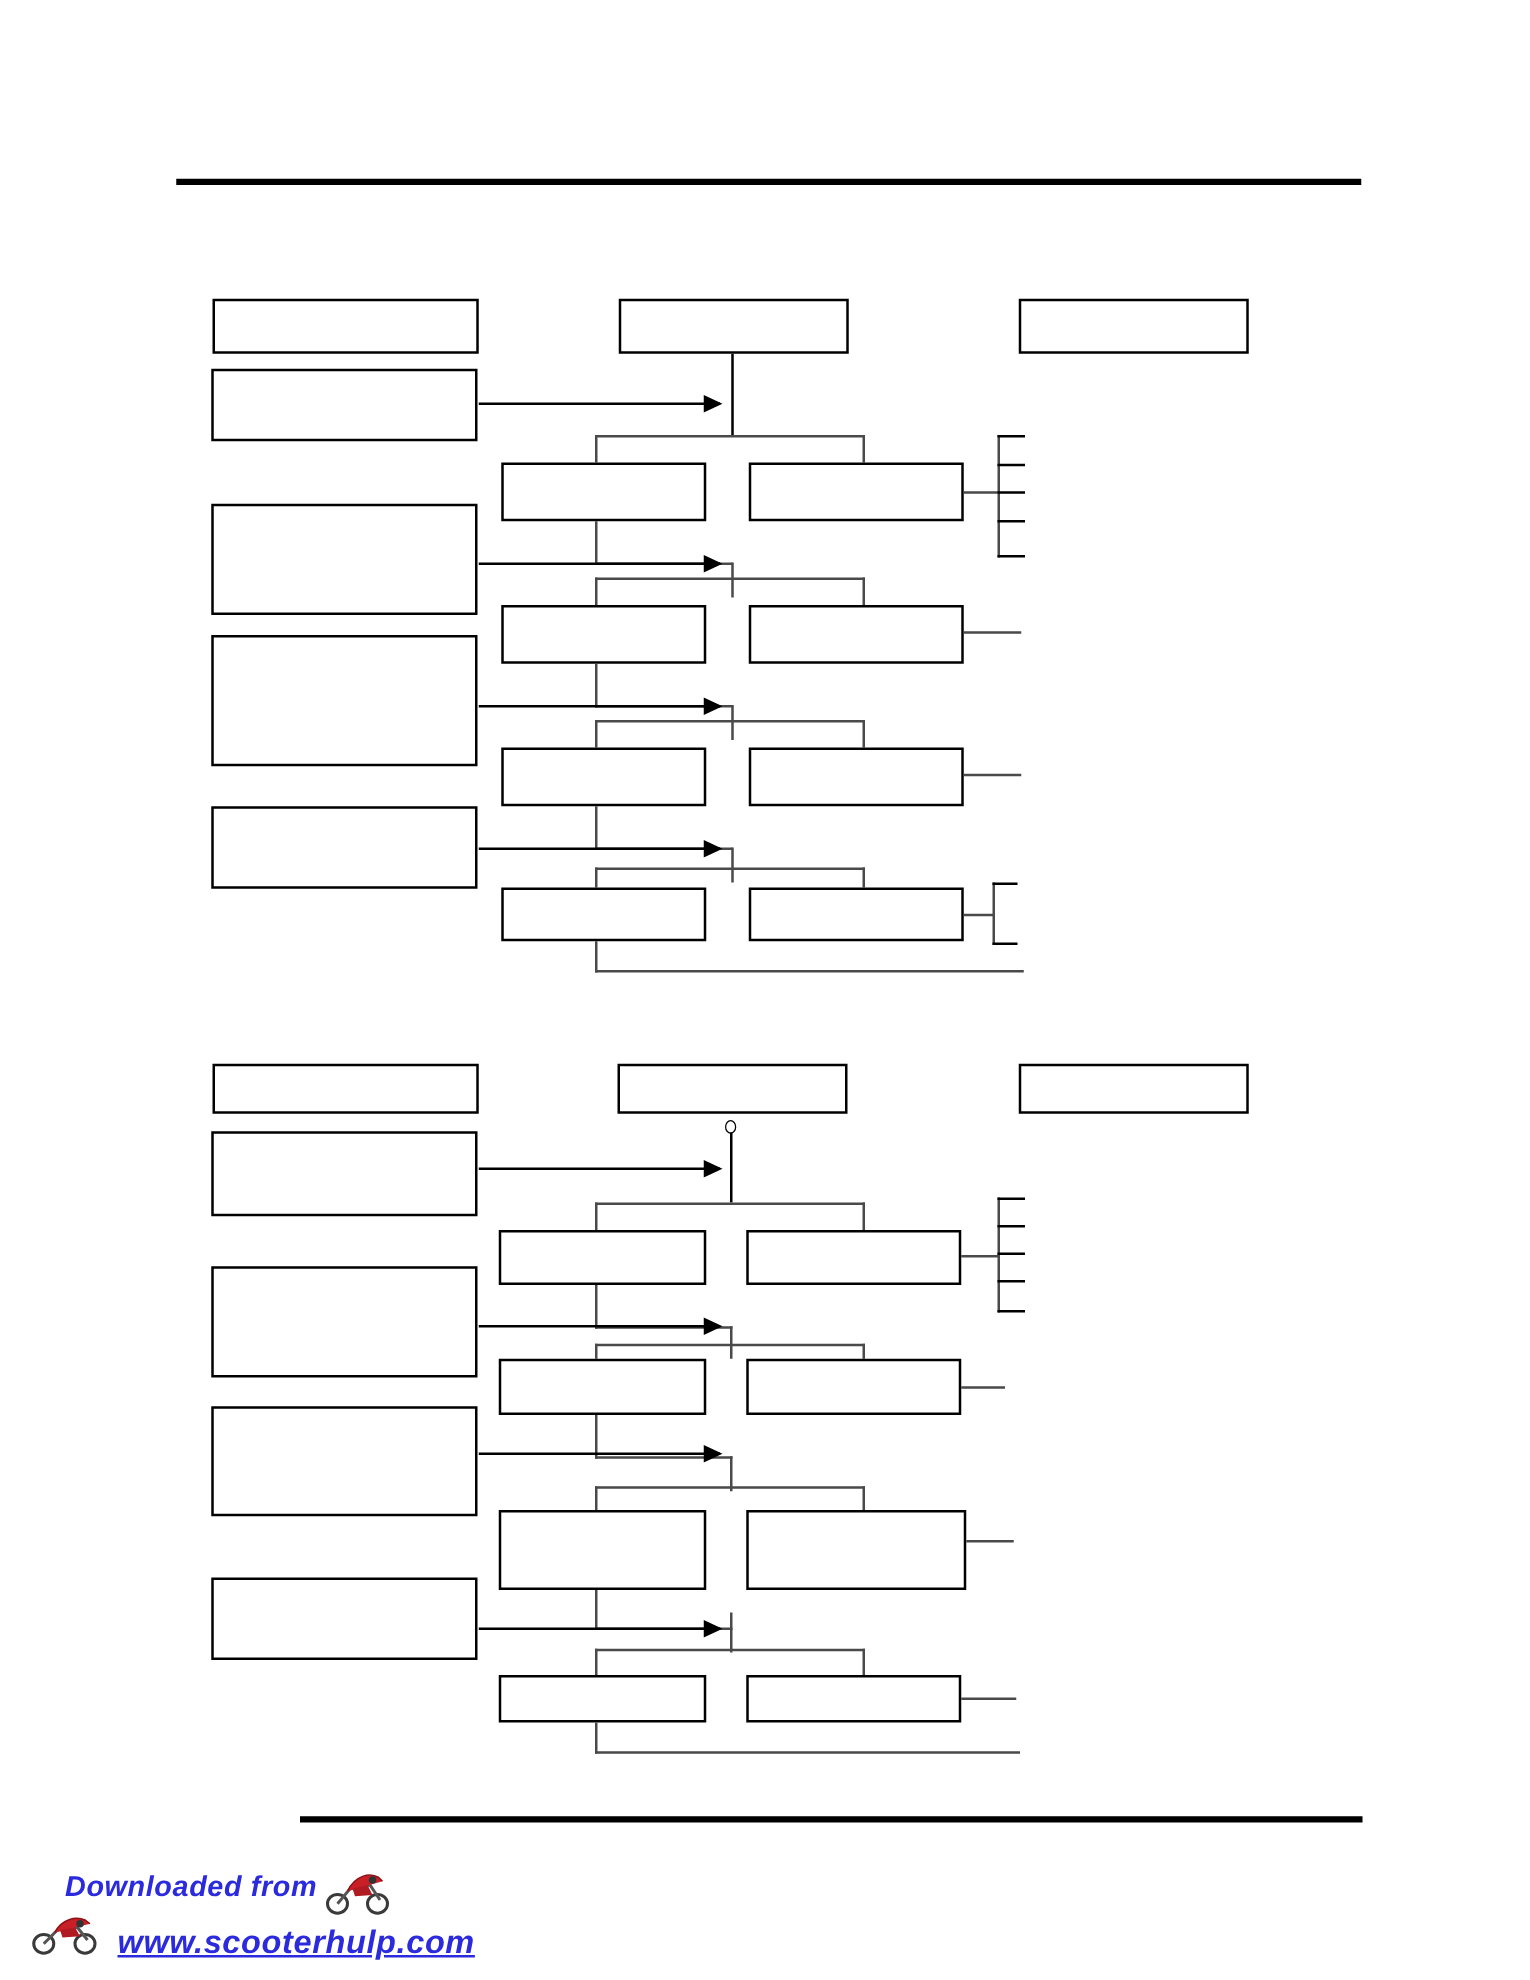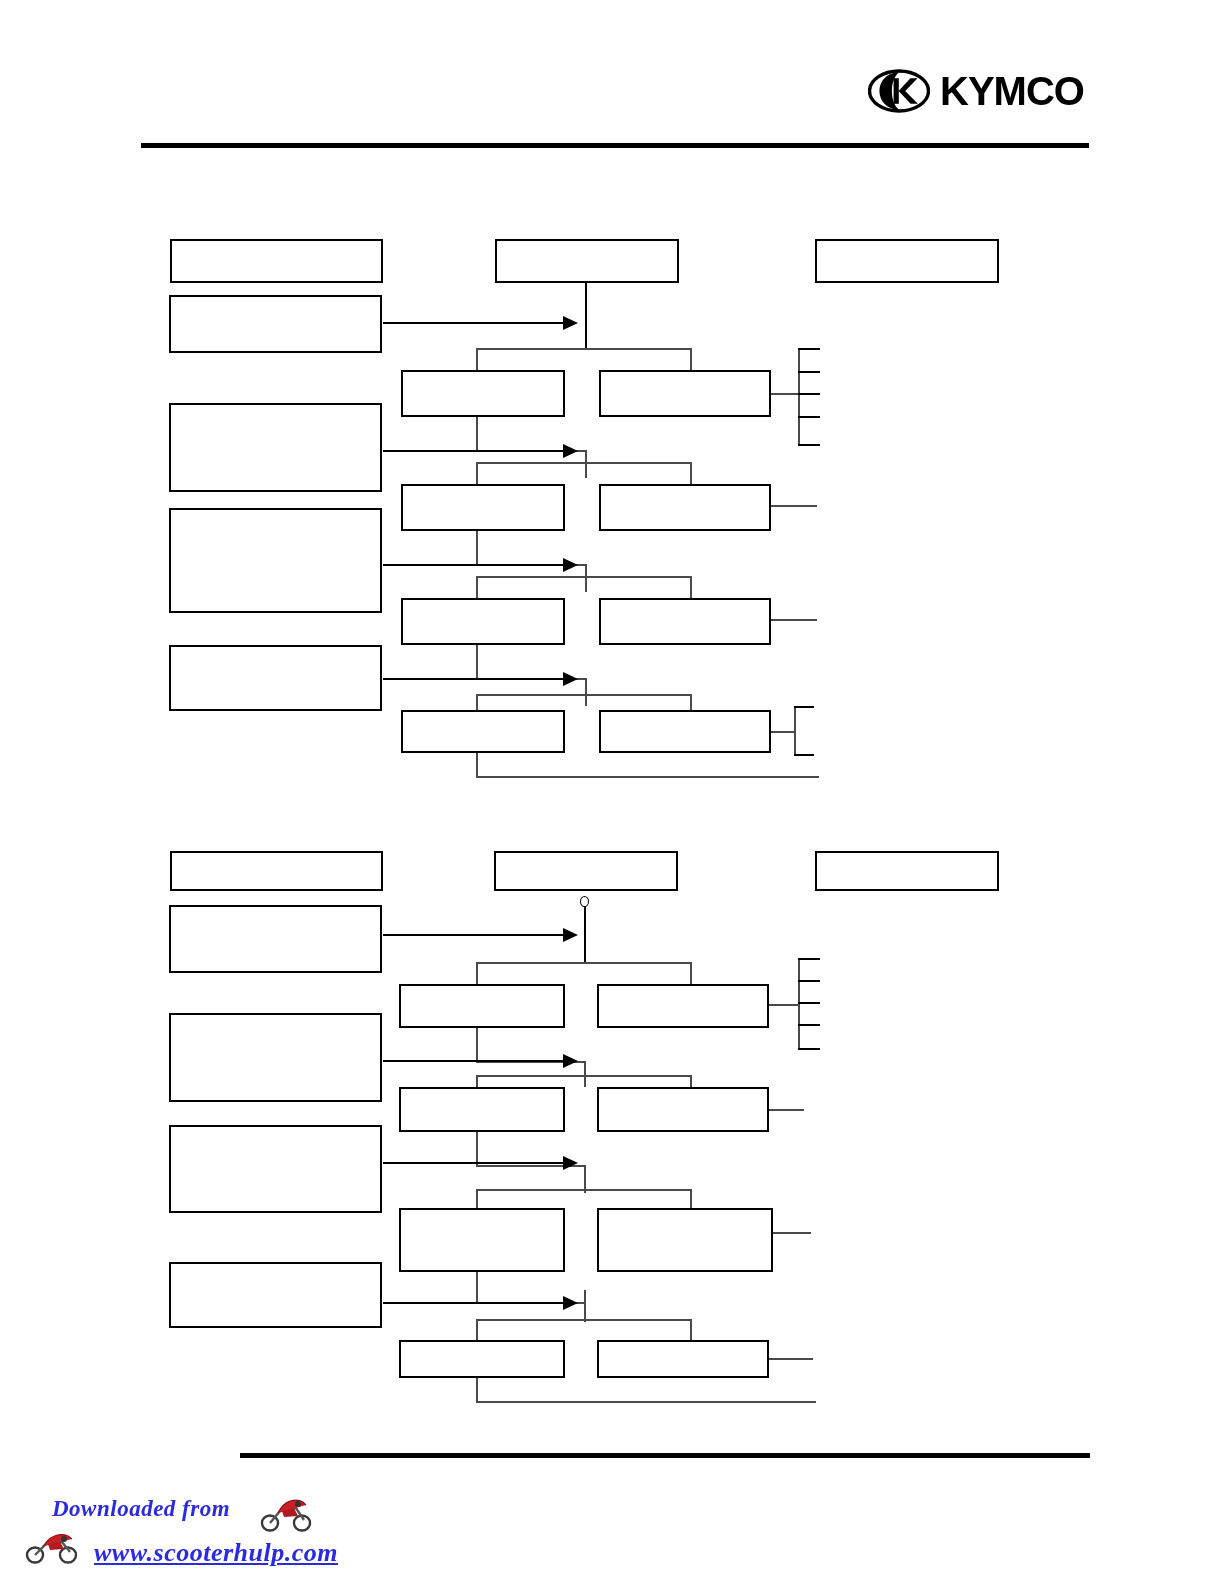--- a/index.html
+++ b/index.html
@@ -136,21 +136,21 @@
     height: 11px;
     border: 1.5px solid #000000;
     border-radius: 50%;
     background: #ffffff;
   }
 
   
   .wm {
     position: absolute;
     color: #2b2bdd;
-    font-family: Liberation Serif, serif;
+    font-family: Liberation Sans, sans-serif;
     font-style: italic;
     font-weight: bold;
     white-space: nowrap;
   }
   .wm-line1 {
     left: 52px;
     top: 1496px;
     font-size: 23px;
     letter-spacing: 0.5px;
   }
@@ -167,29 +167,20 @@
     height: 40px;
   }
   .scooter-a { left: 22px; top: 1524px; }
   .scooter-b { left: 258px; top: 1492px; width: 56px; height: 40px; }
 </style>
 </head>
 <body>
 
 <div id="page">
 
-  <div class="logo-wrap">
-    <svg class="logo-mark" viewBox="0 0 62 44">
-      <ellipse cx="31" cy="22" rx="29.5" ry="20" fill="none" stroke="#000" stroke-width="3.4"></ellipse>
-      <path d="M31 3.2 C19.5 3.2 11.4 11.5 11.4 22 C11.4 32.5 19.5 40.8 31 40.8 C26.6 37.3 23.9 30.3 23.9 22 C23.9 13.7 26.6 6.7 31 3.2 Z" fill="#000"></path>
-      <rect x="25.6" y="9.2" width="5.2" height="25.6" fill="#000"></rect>
-      <path d="M30.6 22 L42.4 9.2 L49.6 9.2 L37.2 22 L49.9 34.8 L42.6 34.8 Z" fill="#000"></path>
-    </svg>
-    <span class="logo-word">KYMCO</span>
-  </div>
 
   <div class="rule rule-top"></div>
 
   <div class="fbox" style="left:170px; top:239px; width:213px; height:44px;">
       <span class="boxtext"></span>
     </div>
   <div class="fbox" style="left:495px; top:239px; width:184px; height:44px;">
       <span class="boxtext"></span>
     </div>
   <div class="fbox" style="left:815px; top:239px; width:184px; height:44px;">

